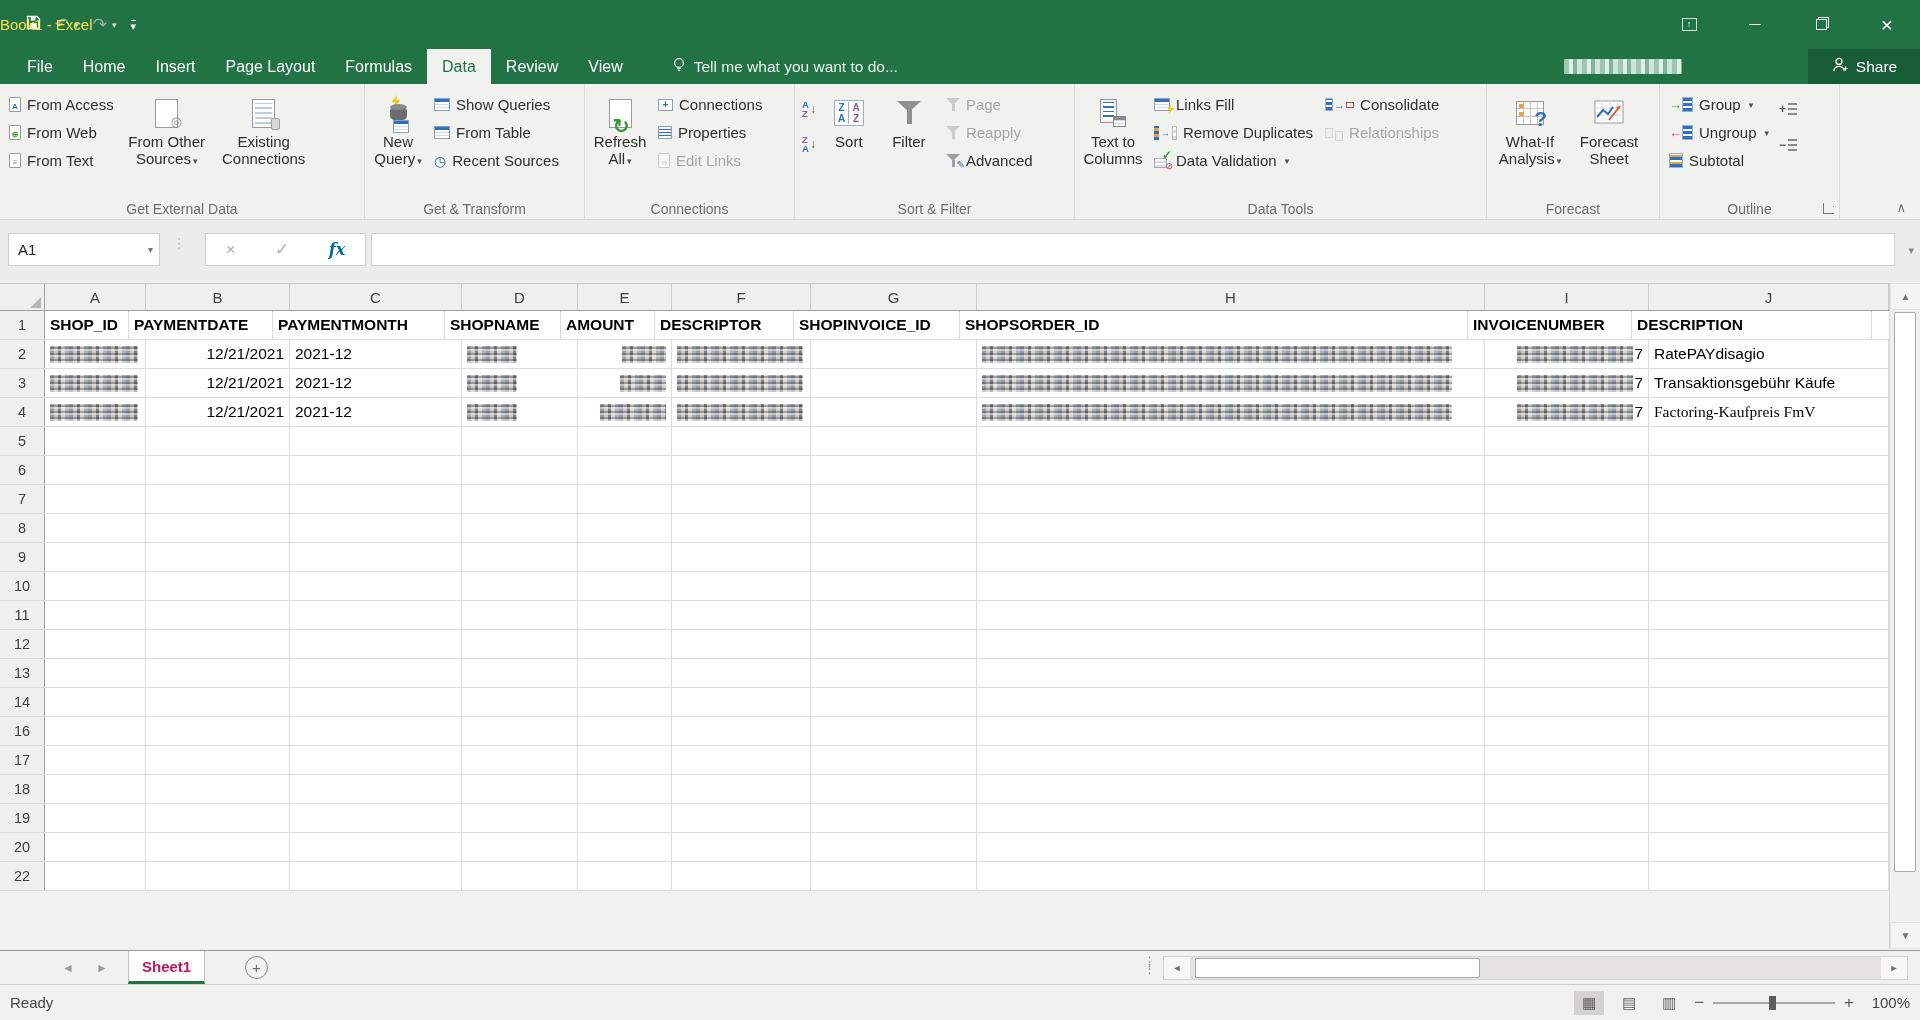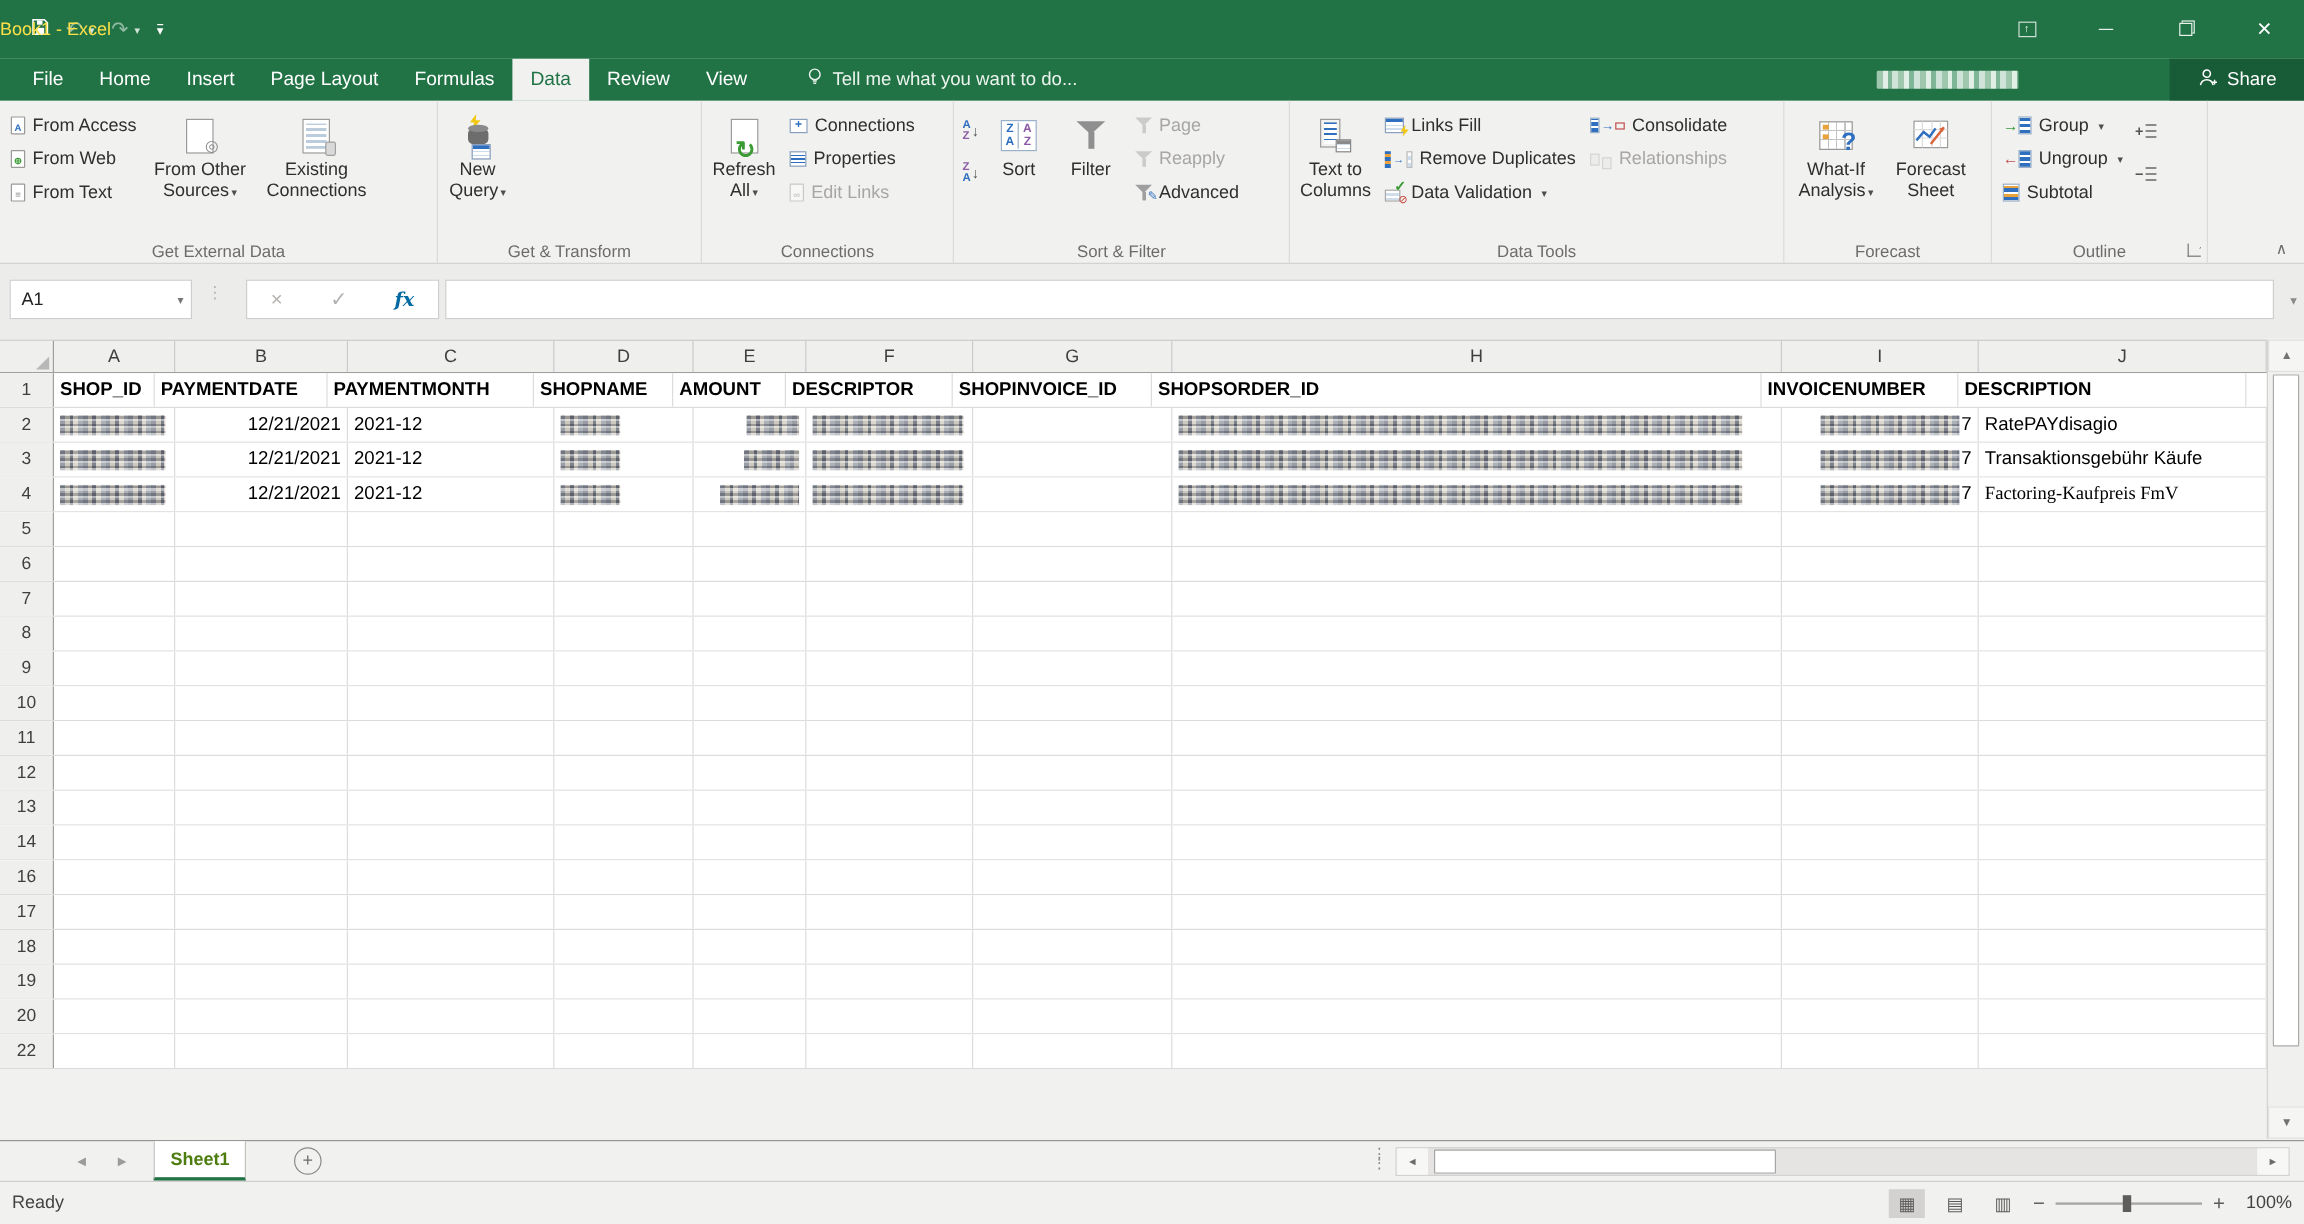--- a/index.html
+++ b/index.html
@@ -129,21 +129,21 @@
 
   
   .vscroll{position:absolute;left:1889px;top:283px;width:31px;height:666px;background:#f0f0ef;border-left:1px solid #d5d3d1}
   .vs-btn{width:31px;height:27px;display:flex;align-items:center;justify-content:center;color:#737373;font-size:10px;background:#f5f5f4;border:1px solid #e1e1e0}
   .vs-thumb{position:absolute;left:4px;right:4px;top:29px;height:560px;background:#fff;border:1px solid #ababab;border-radius:1px}
   .vs-down{position:absolute;bottom:0}
 
   
   .tabband{position:absolute;left:0;top:950px;width:1920px;height:34px;background:#f1f1f0;border-top:1px solid #969696}
   .sheetnav{position:absolute;left:62px;top:0;height:33px;display:flex;align-items:center;gap:22px;color:#9b9b9b;font-size:12px}
-  .sheettab{position:absolute;left:128px;top:0;height:33px;min-width:76px;padding:0 13px;background:#fff;border-left:1px solid #c4c2c0;border-right:1px solid #c4c2c0;border-bottom:3px solid #217346;display:flex;align-items:center;justify-content:center;font-size:15px;font-weight:700;color:#4d7c0f}
+  .sheettab{position:absolute;left:128px;top:0;height:33px;min-width:76px;padding:0 13px;background:#fff;border-left:1px solid #c4c2c0;border-right:1px solid #c4c2c0;border-bottom:3px solid #217346;display:flex;align-items:center;justify-content:center;font-size:15px;font-weight:700;color:#be185d}
   .addsheet{position:absolute;left:245px;top:5px;width:23px;height:23px;border:1px solid #8a8a8a;border-radius:50%;display:flex;align-items:center;justify-content:center;color:#6b6b6b;font-size:15px}
   .hsplit{position:absolute;left:1143px;top:7px;color:#8a8a8a;font-size:13px;line-height:7px}
   .hscroll{position:absolute;left:1163px;top:5px;width:745px;height:24px;background:#e5e4e3;border:1px solid #d4d2d0;display:flex;align-items:center}
   .hs-btn{width:26px;height:22px;display:flex;align-items:center;justify-content:center;background:#f7f7f6;color:#6b6b6b;font-size:9px}
   .hs-right{position:absolute;right:0}
   .hs-thumb{position:absolute;left:31px;width:285px;height:20px;top:1px;background:#fff;border:1px solid #a6a6a6;border-radius:1px}
 
   
   .statusbar{position:absolute;left:0;top:984px;width:1920px;height:36px;background:#f1f1f0;border-top:1px solid #d0cecd}
   .status-left{position:absolute;left:10px;top:0;height:35px;display:flex;align-items:center;font-size:15px;color:#444}
@@ -261,20 +261,34 @@
 
   <div class="grp" style="left:365px;width:220px">
     <div class="lbtn" style="width:58px">
       <span class="icw" style="position:relative">
           <span class="ick bolt" style="position:absolute;left:2px;top:2px"></span>
           <span class="ick db"></span>
           <span class="ick tbl" style="position:absolute;right:-2px;bottom:0"></span>
         </span>
       <span><span>New Query</span><span class="dd">▾</span></span>
     </div>
+    <div class="vstack" style="padding-top:2px">
+      <div class="sbtn">
+          <span class="ick tbl"></span>
+          <span>Show Queries</span>
+        </div>
+      <div class="sbtn">
+          <span class="ick tbl"></span>
+          <span>From Table</span>
+        </div>
+      <div class="sbtn">
+          <span class="ick clockb">◷</span>
+          <span>Recent Sources</span>
+        </div>
+    </div>
     <div class="grp-label">Get &amp; Transform</div>
   </div>
 
   <div class="grp" style="left:585px;width:210px">
     <div class="lbtn" style="width:62px">
       <span class="icw" style="position:relative">
           <span class="ick docL"></span>
           <span class="refresh-g" style="position:absolute;right:2px;bottom:-2px">↻</span>
         </span>
       <span><span>Refresh All</span><span class="dd">▾</span></span>

